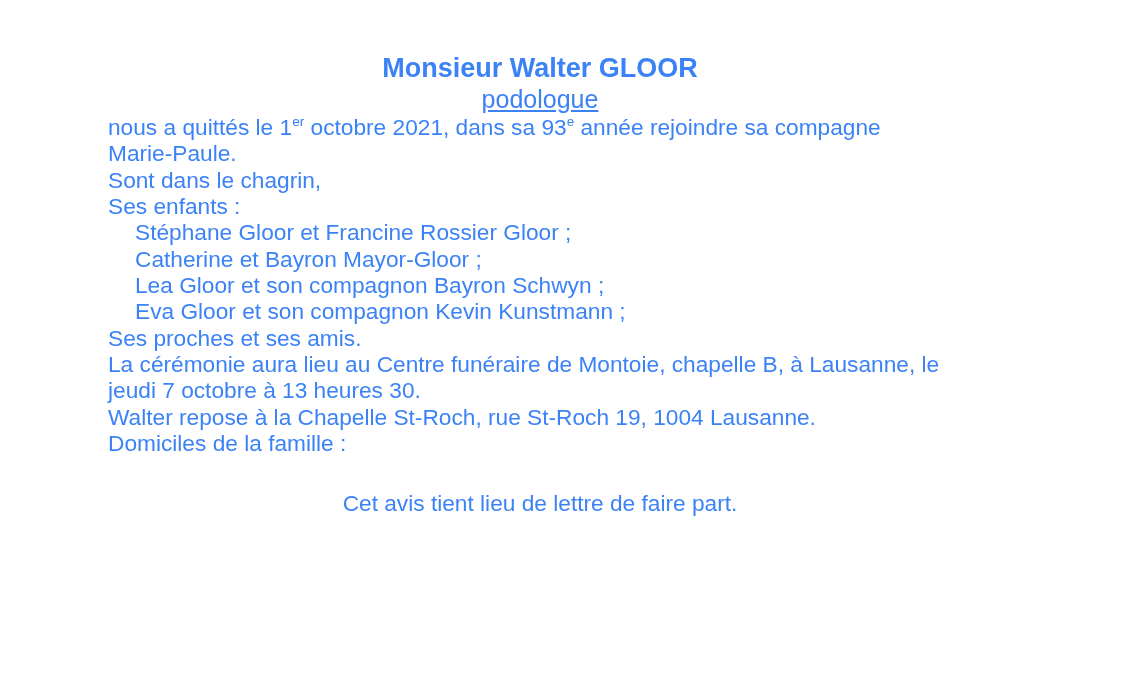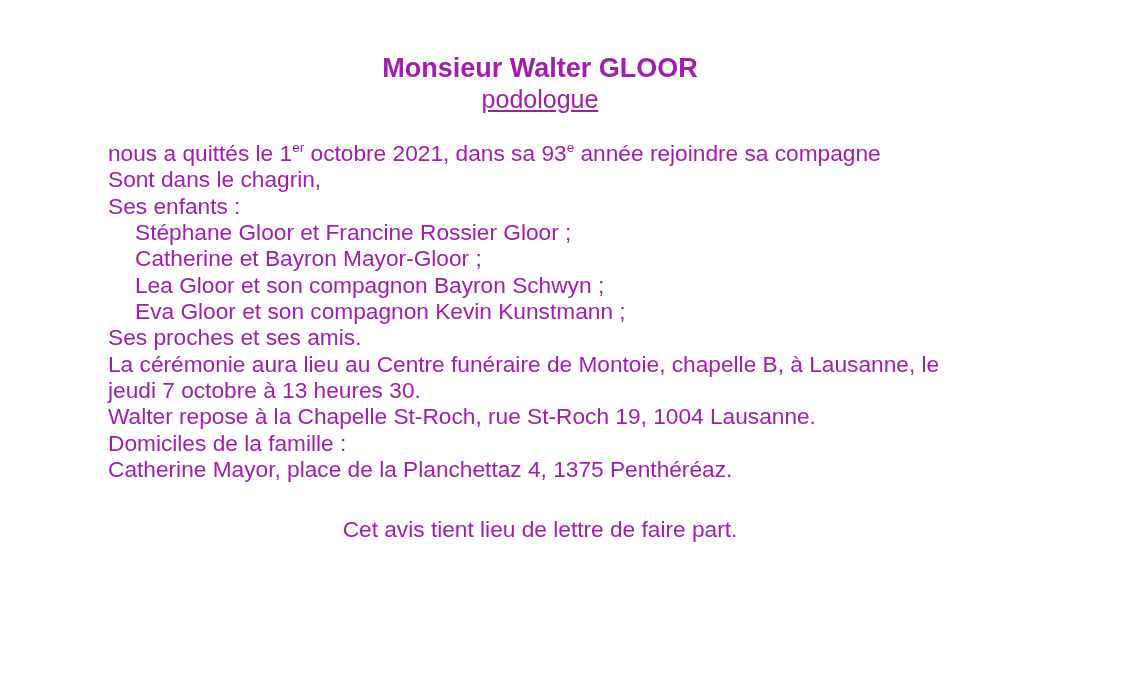--- a/index.html
+++ b/index.html
@@ -7,21 +7,21 @@
     padding: 0;
     background: #ffffff;
   }
   .page {
     position: relative;
     width: 1124px;
     height: 683px;
     background: #ffffff;
     overflow: hidden;
     font-family: "Liberation Sans", sans-serif;
-    color: #a21caf;
+    color: #3b82f6;
   }
   .content {
     margin-left: 108px;
     width: 864px;
   }
   .title {
     margin-top: 52px;
     font-size: 27px;
     font-weight: bold;
     line-height: 32px;
@@ -29,21 +29,20 @@
     white-space: pre;
   }
   .subtitle {
     font-size: 25px;
     line-height: 30px;
     text-align: center;
     white-space: pre;
     text-decoration: underline;
   }
   .body-block {
-    margin-top: 26px;
     font-size: 22.7px;
     line-height: 26.33px;
   }
   .body-line {
     white-space: pre;
   }
   .body-line.indent {
     padding-left: 27px;
   }
   .bold {
@@ -63,28 +62,28 @@
 </style>
 </head>
 <body>
 
 <div class="page">
   <div class="content">
     <div class="title">Monsieur Walter GLOOR</div>
     <div class="subtitle">podologue</div>
     <div class="body-block">
         <div class="body-line"><span>nous a quittés le 1</span><sup>er</sup><span> octobre 2021, dans sa 93</span><sup>e</sup><span> année rejoindre sa compagne</span></div>
+        <div class="body-line"><span>Marie-Paule.</span></div>
         <div class="body-line"><span>Sont dans le chagrin,</span></div>
         <div class="body-line"><span>Ses enfants :</span></div>
         <div class="body-line indent"><span>Stéphane </span><span class="bold">Gloor</span><span> et Francine </span><span class="bold">Rossier Gloor</span><span> ;</span></div>
         <div class="body-line indent"><span>Catherine et Bayron </span><span class="bold">Mayor-Gloor</span><span> ;</span></div>
         <div class="body-line indent"><span>Lea </span><span class="bold">Gloor</span><span> et son compagnon Bayron </span><span class="bold">Schwyn</span><span> ;</span></div>
         <div class="body-line indent"><span>Eva </span><span class="bold">Gloor</span><span> et son compagnon Kevin </span><span class="bold">Kunstmann</span><span> ;</span></div>
         <div class="body-line"><span>Ses proches et ses amis.</span></div>
         <div class="body-line"><span>La cérémonie aura lieu au Centre funéraire de Montoie, chapelle B, à Lausanne, le</span></div>
         <div class="body-line"><span>jeudi 7 octobre à 13 heures 30.</span></div>
         <div class="body-line"><span>Walter repose à la Chapelle St-Roch, rue St-Roch 19, 1004 Lausanne.</span></div>
         <div class="body-line"><span>Domiciles de la famille :</span></div>
-        <div class="body-line"><span>Catherine Mayor, place de la Planchettaz 4, 1375 Penthéréaz.</span></div>
       </div>
     <div class="closing">Cet avis tient lieu de lettre de faire part.</div>
   </div>
 </div>
 
 </body></html>

